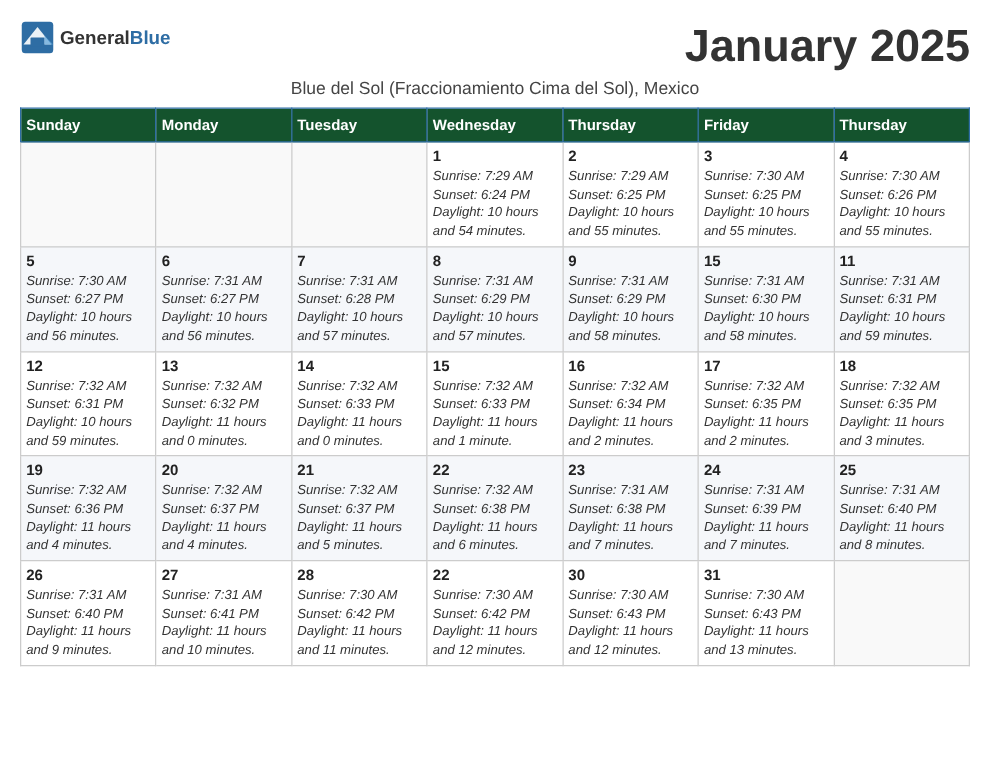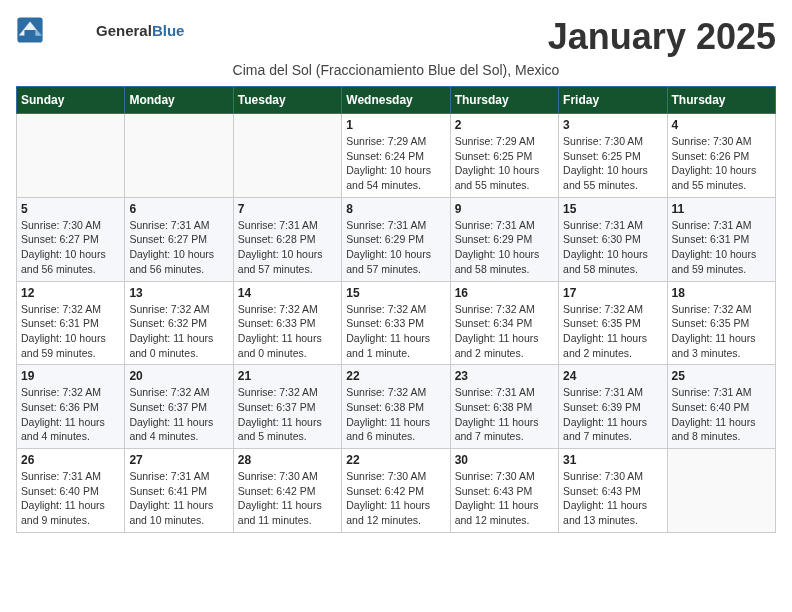--- a/index.html
+++ b/index.html
@@ -65,46 +65,47 @@
     .day-number {
       font-weight: bold;
       font-size: 12px;
       margin-bottom: 2px;
       color: #222;
     }
     .day-info {
       color: #333;
       font-size: 10.5px;
       line-height: 1.4;
+      font-style: italic;
     }
     .empty-cell {
       background: #f9f9f9 !important;
     }
   </style>
 </head>
 <body>
 
 <div class="header-logo">
   <div class="logo-area">
     <svg class="logo-icon" viewBox="0 0 40 40">
       <rect x="2" y="2" width="36" height="36" rx="4" fill="#2e6da4"></rect>
       <polygon points="20,8 36,28 4,28" fill="white" opacity="0.9"></polygon>
       <rect x="12" y="20" width="16" height="10" rx="1" fill="#2e6da4"></rect>
       <polygon points="28,18 38,28 28,28" fill="#5ba3d9" opacity="0.7"></polygon>
     </svg>
     <div>
-      <div style="font-size:15px;font-weight:bold;color:#333;margin-left:48px;">
+      <div style="font-size:15px;font-weight:bold;color:#333;">
         <span>General</span><span style="color:#2e6da4;">Blue</span>
       </div>
     </div>
   </div>
   <div class="month-title">January 2025</div>
 </div>
 
-<div class="subtitle">Cima del Sol (Fraccionamiento Blue del Sol), Mexico</div>
+<div class="subtitle">Blue del Sol (Fraccionamiento Cima del Sol), Mexico</div>
 
 <table>
   <thead>
     <tr>
     <th>Sunday</th>
         <th>Monday</th>
         <th>Tuesday</th>
         <th>Wednesday</th>
         <th>Thursday</th>
         <th>Friday</th>

